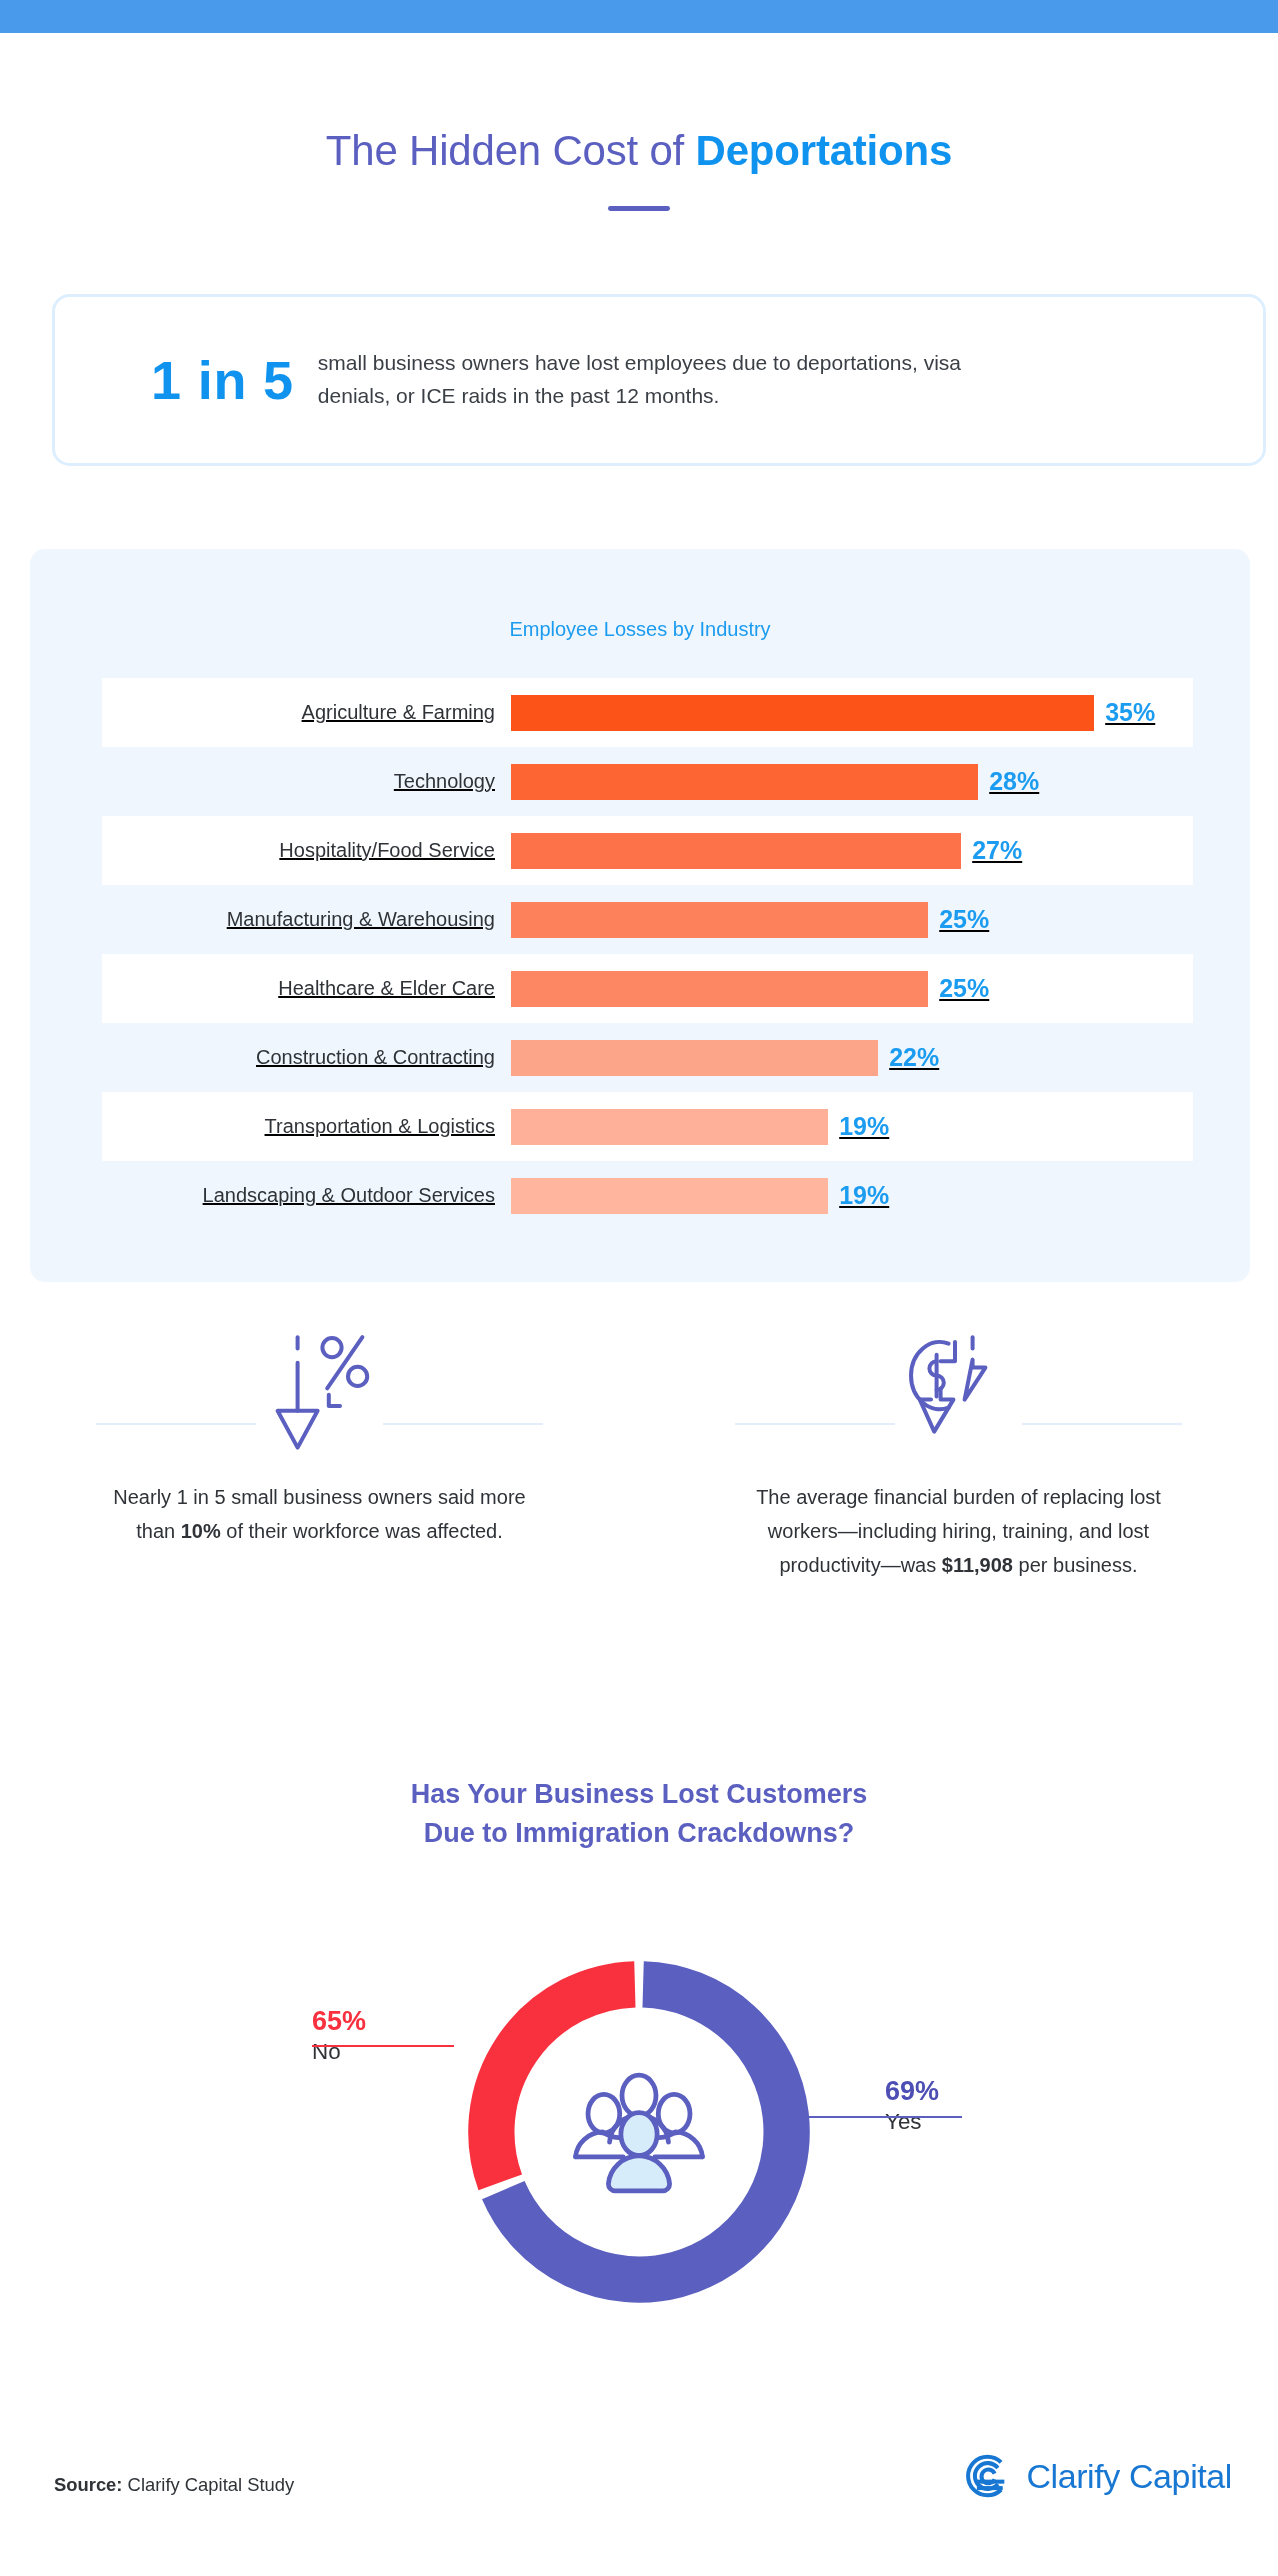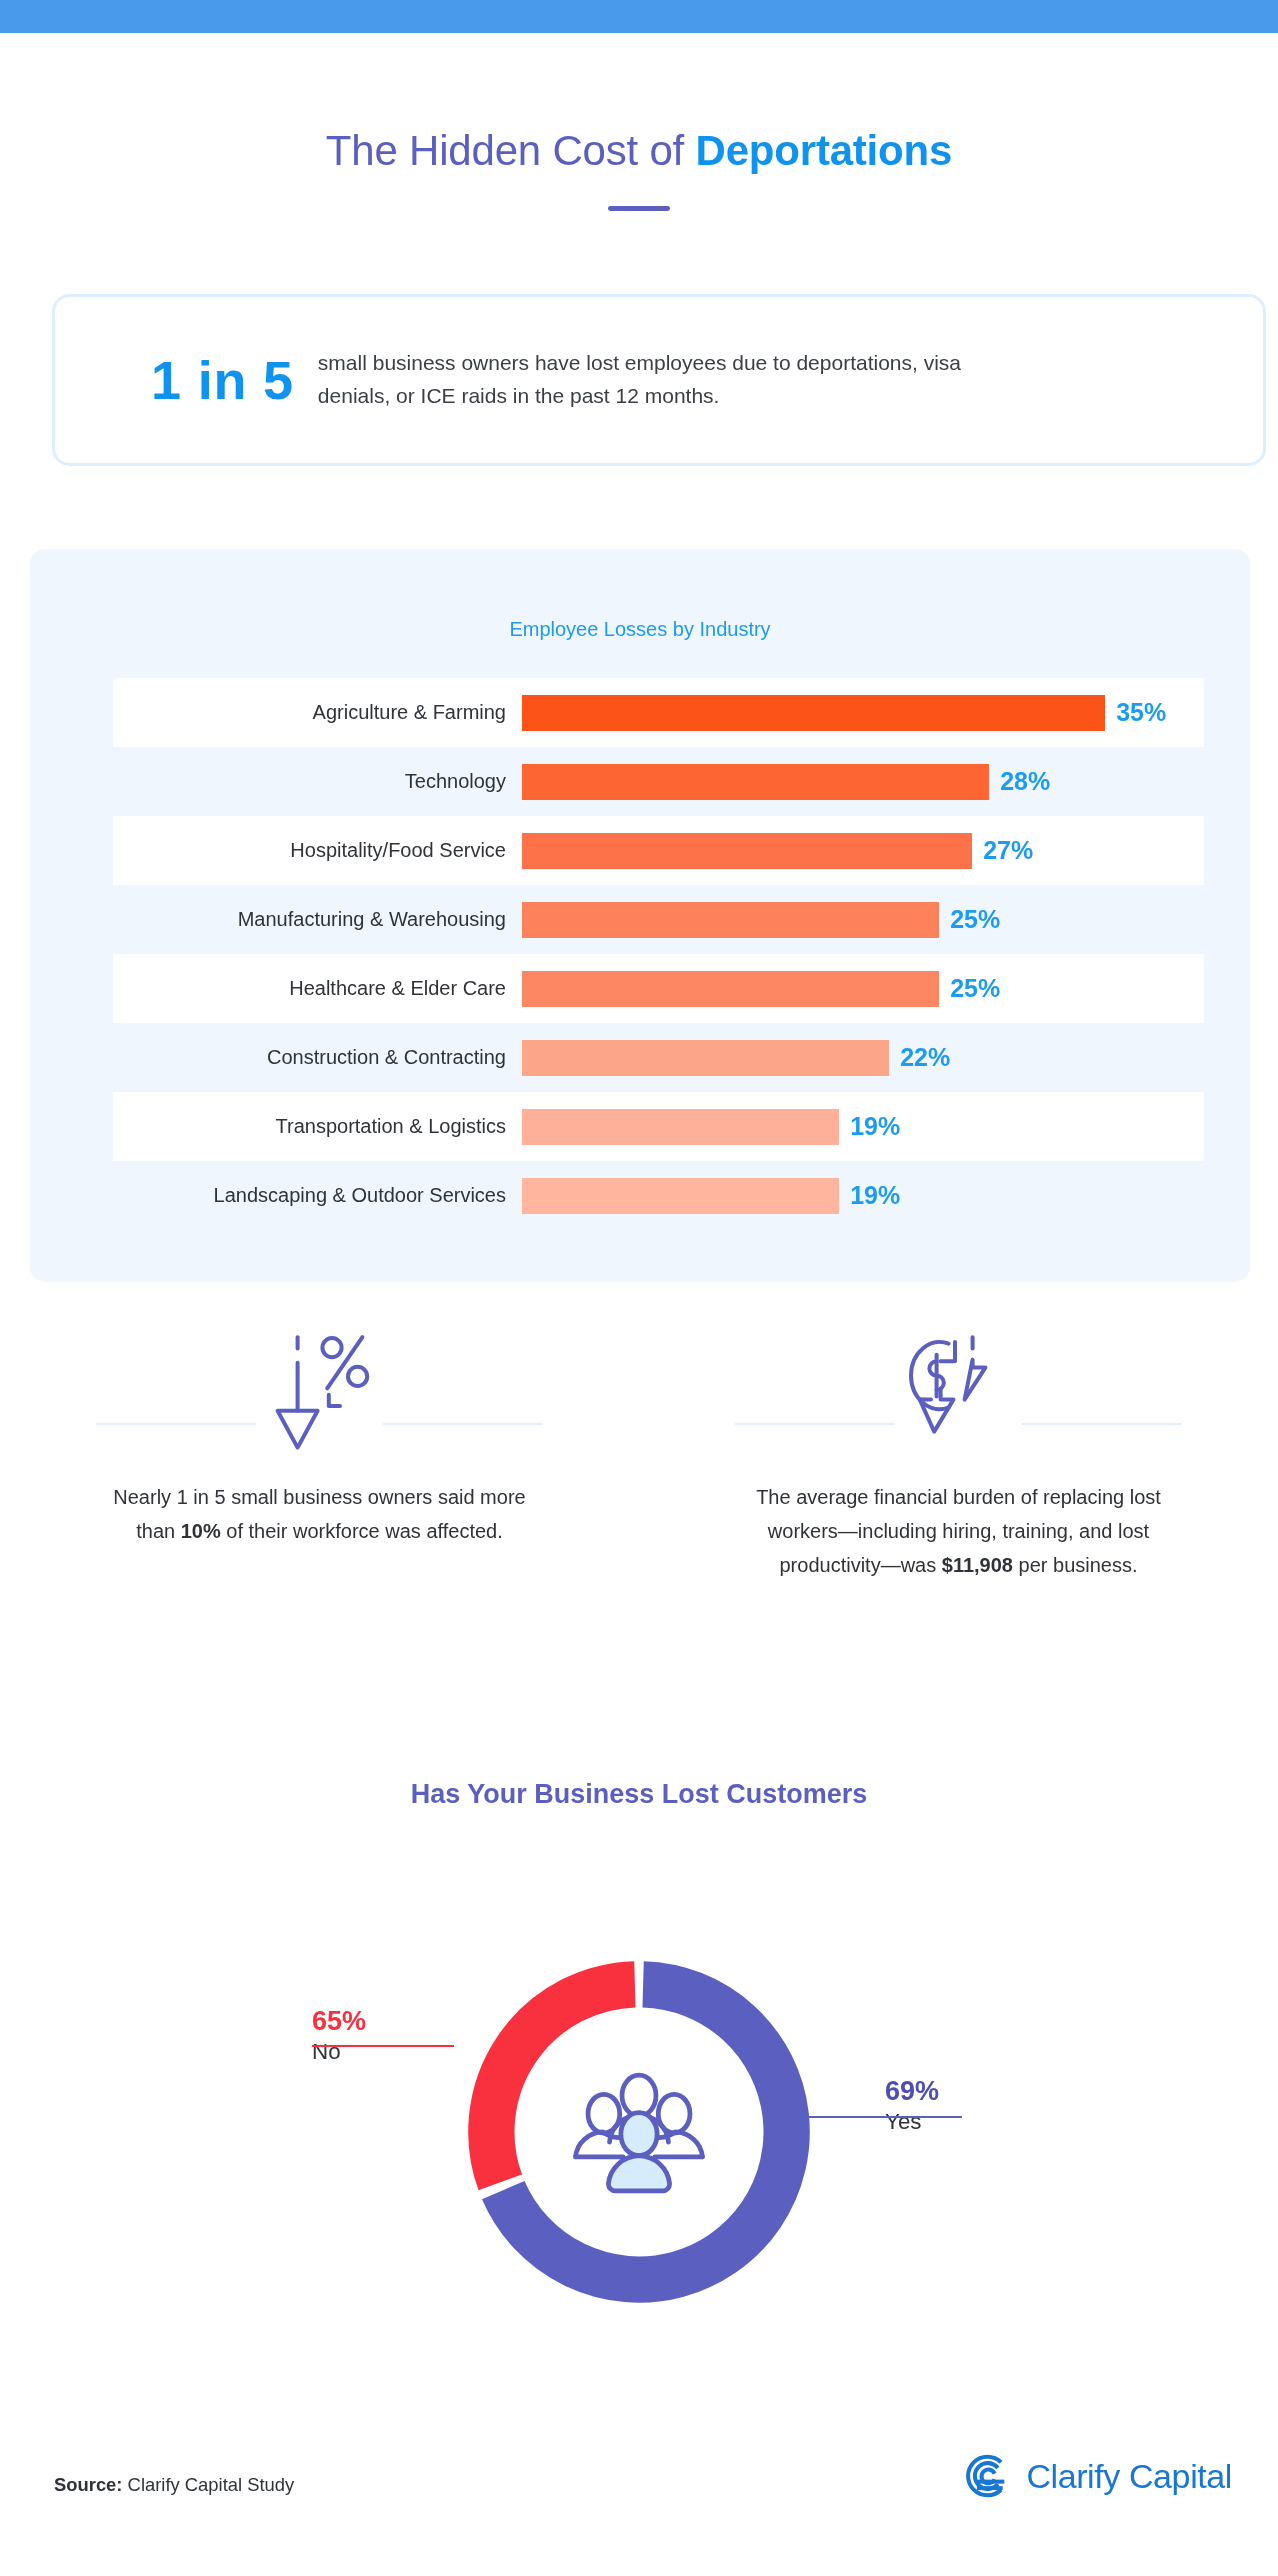--- a/index.html
+++ b/index.html
@@ -91,22 +91,23 @@
     position: absolute;
     left: 0; top: 69px;
     width: 100%;
     text-align: center;
     color: #1c9cf0;
     font-size: 20px;
     font-weight: 400;
   }
   .rows {
     position: absolute;
-    left: 83px; top: 129px;
+    left: 72px; top: 129px;
     width: 1091px;
+    text-decoration: underline;
   }
   .row {
     position: relative;
     height: 69px;
     display: flex;
     align-items: center;
   }
   .row.alt { background: #ffffff; }
   .row-label {
     width: 409px;
@@ -373,20 +374,21 @@
       </div>
       <div class="icon-copy">
         <span>The average financial burden of replacing lost workers—including hiring, training, and lost productivity—was </span><b>$11,908</b><span> per business.</span>
       </div>
     </div>
 
   </div>
 
   <div class="donut-heading">
     <div>Has Your Business Lost Customers</div>
+    <div>Due to Immigration Crackdowns?</div>
   </div>
 
   <div class="donut-wrap">
     <svg class="donut-svg" width="400" height="415" viewBox="0 0 500 520">
       <g id="donut-slices">
           <path d="M 255.16550316386022 83.07212871753444 A 185 185 0 1 1 79.95996223778164 340.879253274326" fill="none" stroke="#5a5fc0" stroke-width="58"></path>
           <path d="M 76.15686515460698 331.2737265152488 A 185 185 0 0 1 244.83449683613972 83.07212871753444" fill="none" stroke="#f9313f" stroke-width="58"></path>
         </g>
 
       <g transform="translate(250,268) scale(1.42)" fill="none" stroke="#5a5fc0" stroke-width="4.2" stroke-linecap="round" stroke-linejoin="round">

